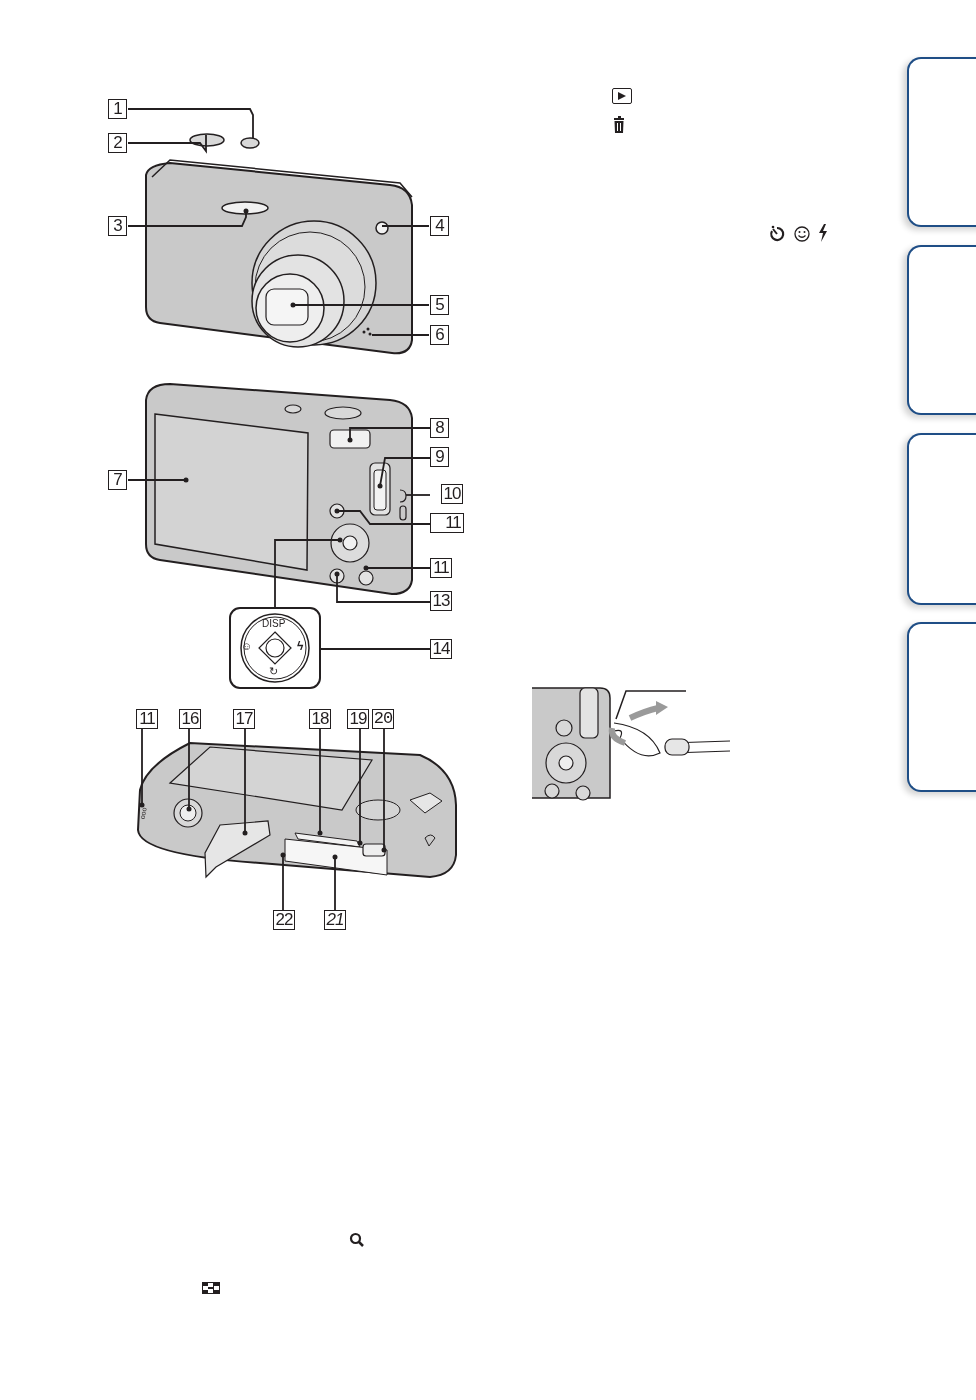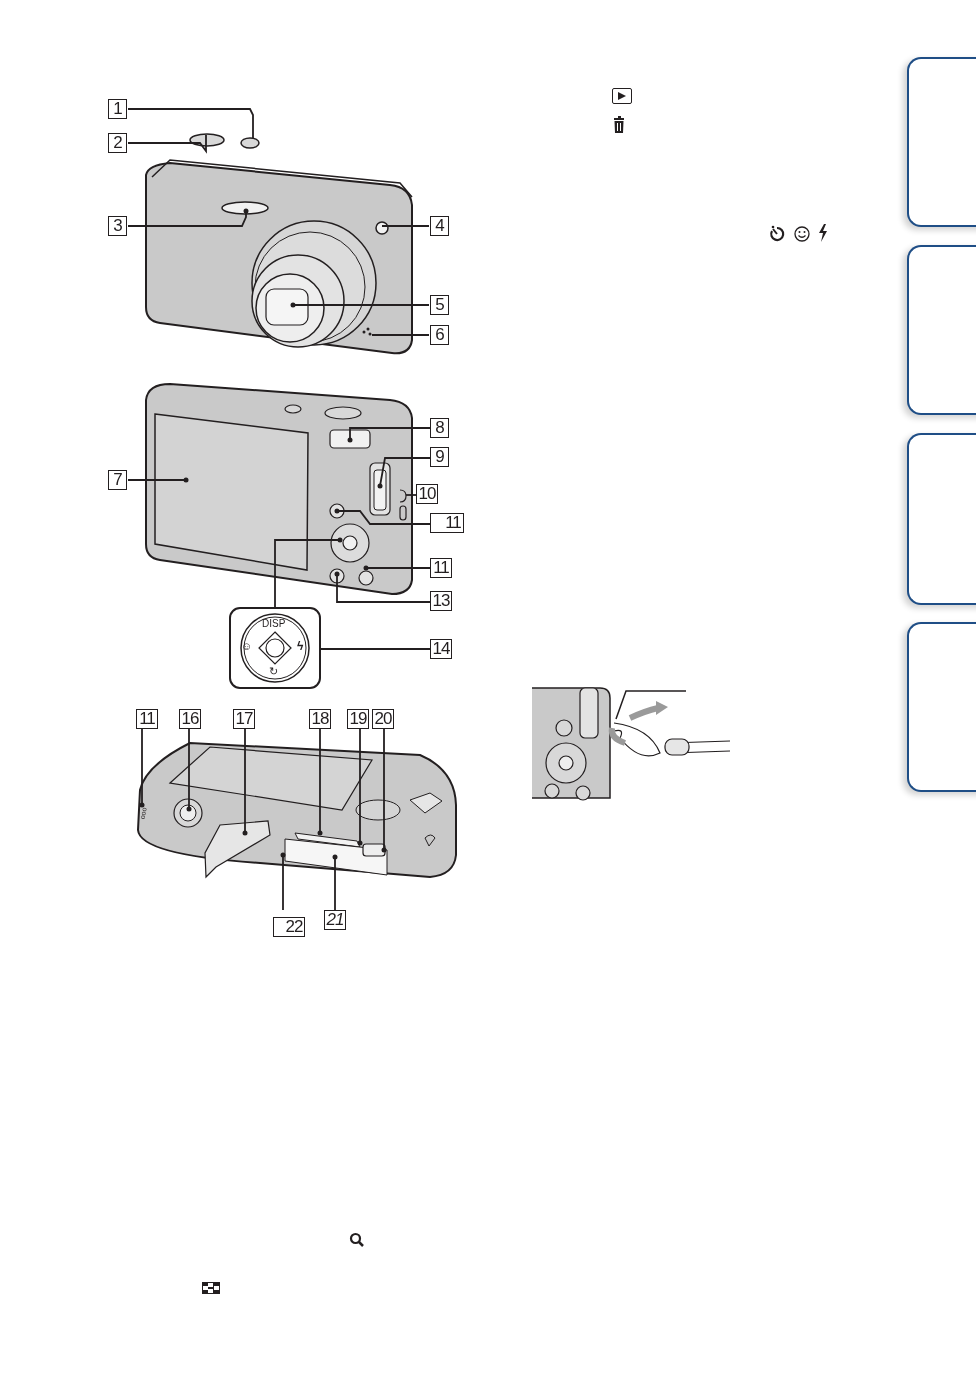--- a/index.html
+++ b/index.html
@@ -104,21 +104,21 @@
     <polygon points="175,254 191,270 175,286 159,270" fill="#fff" stroke="#231f20" stroke-width="1.2"></polygon>
     <circle cx="175" cy="270" r="9" fill="#fff" stroke="#231f20" stroke-width="1.2"></circle>
   </svg>
   <span class="abs" style="left:162px;top:240px;font-size:10px;">DISP</span>
   <span class="abs" style="left:141px;top:262px;font-size:11px;">☺</span>
   <span class="abs" style="left:197px;top:261px;font-size:12px;font-weight:bold;">ϟ</span>
   <span class="abs" style="left:169px;top:287px;font-size:11px;">↻</span>
   <div class="callout" style="left:8px;top:92px;">7</div>
   <div class="callout" style="left:330px;top:40px;">8</div>
   <div class="callout" style="left:330px;top:69px;">9</div>
-  <div class="callout wide" style="left:316px;top:106px;">10</div>
+  <div class="callout wide" style="left:341px;top:106px;">10</div>
   <div class="callout wide" style="left:330px;top:135px;padding-left:12px;">11</div>
   <div class="callout wide" style="left:330px;top:180px;">11</div>
   <div class="callout wide" style="left:330px;top:213px;">13</div>
   <div class="callout wide" style="left:330px;top:261px;">14</div>
 </div>
 
 <div class="abs" style="left:120px;top:705px;width:350px;height:235px;">
   <svg width="350" height="235" viewBox="0 0 350 235">
     <path d="M20 85 Q26 60 70 38 L300 50 Q335 65 336 100 L336 150 Q334 170 310 172 L140 158 Q20 150 18 125 Z" fill="#c9c9c9" stroke="#231f20" stroke-width="2"></path>
     <path d="M50 78 L90 42 L252 55 L222 105 Z" fill="#d4d4d4" stroke="#231f20" stroke-width="1.2"></path>
@@ -155,22 +155,22 @@
     <circle cx="240" cy="138" r="2.5" fill="#231f20"></circle>
       <circle cx="264" cy="145" r="2.5" fill="#231f20"></circle>
     <circle cx="163" cy="150" r="2.5" fill="#231f20"></circle>
       <circle cx="215" cy="152" r="2.5" fill="#231f20"></circle>
   </svg>
   <div class="callout wide" style="left:16px;top:4px;">11</div>
   <div class="callout wide" style="left:59px;top:4px;">16</div>
   <div class="callout wide" style="left:113px;top:4px;">17</div>
   <div class="callout wide" style="left:189px;top:4px;">18</div>
   <div class="callout wide" style="left:227px;top:4px;">19</div>
-  <div class="callout wide" style="left:252px;top:4px;">20</div>
-  <div class="callout wide" style="left:153px;top:212px;padding-left:10px;">22</div>
+  <div class="callout wide" style="left:252px;top:4px;font-family:Liberation Mono, monospace;">20</div>
+  <div class="callout wide" style="left:153px;top:205px;">22</div>
   <div class="callout wide" style="left:204px;top:205px;font-style:italic;">21</div>
 </div>
 
 <div class="icon" style="left:612px;top:88px;width:18px;height:14px;border:1.2px solid #231f20;border-radius:2px;">
   <svg width="18" height="14" viewBox="0 0 18 14">
       <polygon points="5,3 13,7 5,11" fill="#231f20"></polygon>
     </svg>
 </div>
 <div class="icon" style="left:612px;top:116px;">
   <svg width="14" height="18" viewBox="0 0 14 18">

